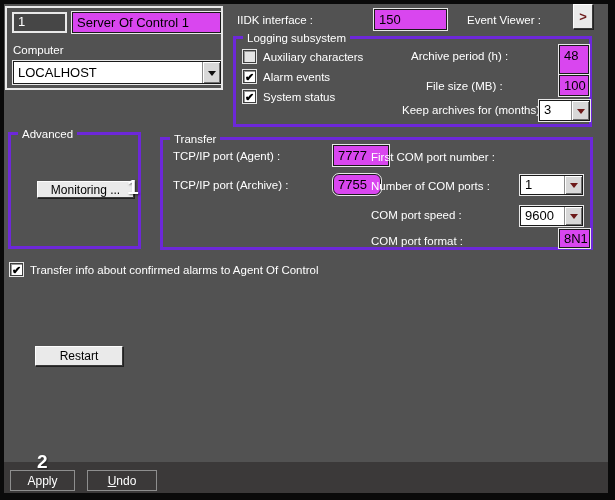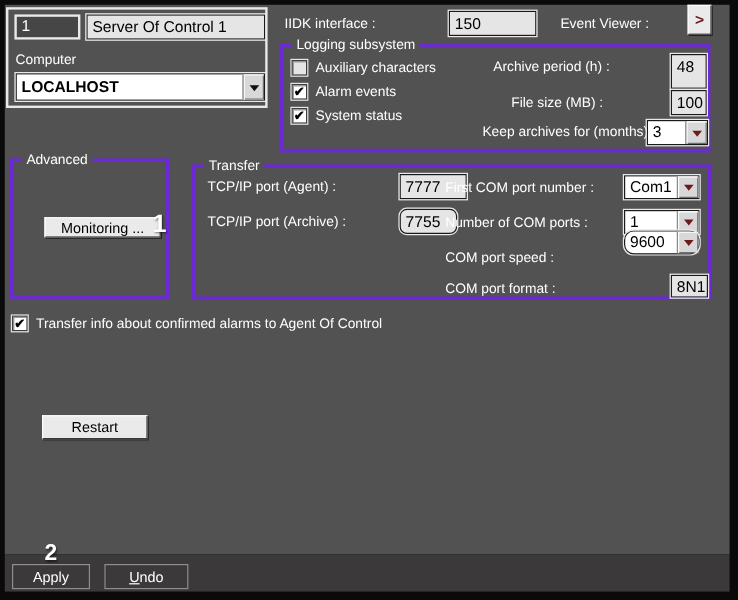--- a/index.html
+++ b/index.html
@@ -11,21 +11,21 @@
   .panel  { position:absolute; left:4px; top:4px; width:604px; height:458px; background:#525252; }
   .footer { position:absolute; left:4px; top:462px; width:604px; height:31px; background:#3b3939; }
 
   .lbl { position:absolute; color:#fff; font-size:11.5px; line-height:14px; white-space:nowrap; }
 
   .group  { position:absolute; border:3px solid #6d28d9; }
   .gtitle { position:absolute; top:-8px; left:7px; background:#525252; padding:0 4px;
             color:#fff; font-size:11.5px; line-height:14px; white-space:nowrap; }
   .group2 { position:absolute; border:2px solid #e9e9e9; }
 
-  .tfield { position:absolute; background:#e5e5e5; color:#000; border:1px solid #1a1a1a;
+  .tfield { position:absolute; background:#d946ef; color:#000; border:1px solid #1a1a1a;
             outline:1px solid #e9e9e9; font-size:13px; line-height:17px; padding:1px 4px;
             white-space:nowrap; overflow:hidden; }
   .dfield { position:absolute; background:#464646; color:#fff; border:2px solid #e9e9e9;
             font-size:13px; line-height:16px; padding:0 4px; }
 
   .combo  { position:absolute; background:#fff; border:1px solid #1a1a1a;
             outline:1px solid #e9e9e9; display:flex; }
   .combo .cval { flex:1; font-size:13px; color:#000; padding:1px 4px; overflow:hidden; white-space:nowrap; }
   .combo .cbtn { width:18px; background:#d8d8d8; border-left:1px solid #8a8a8a;
                  box-shadow:inset 1px 1px 0 #ffffff, inset -1px -1px 0 #6e6e6e;
@@ -57,21 +57,21 @@
 
 <div id="canvas">
   <div class="panel"></div>
   <div class="footer"></div>
 
   <div class="group2" style="left:5px; top:6px; width:218px; height:84px;"></div>
   <div class="dfield" style="left:12px; top:12px; width:55px; height:21px;">1</div>
   <div class="tfield" style="left:72px; top:12px; width:149px; height:21px;">Server Of Control 1</div>
   <div class="lbl" style="left:13px; top:43px;">Computer</div>
   <div class="combo" style="left:13px; top:61px; width:208px; height:23px;">
-    <div class="cval" style="line-height:19px;font-weight:bold;">LOCALHOST</div>
+    <div class="cval" style="line-height:19px;">LOCALHOST</div>
     <div class="cbtn">
       <div class="arrow"></div>
     </div>
   </div>
 
   <div class="lbl" style="left:237px; top:13px;">IIDK interface :</div>
   <div class="tfield" style="left:374px; top:9px; width:73px; height:21px;">150</div>
   <div class="lbl" style="left:467px; top:13px;">Event Viewer :</div>
   <div class="btn-light" style="left:573px; top:4px; width:20px; height:25px;">
     <span class="glyph-maroon">&gt;</span>
@@ -113,37 +113,31 @@
   <div class="group" style="left:160px; top:137px; width:433px; height:113px;">
     <div class="gtitle">Transfer</div>
 
     <div class="lbl" style="left:10px; top:9px;">TCP/IP port (Agent) :</div>
     <div class="tfield" style="left:170px; top:5px; width:56px; height:21px;">7777</div>
 
     <div class="lbl" style="left:10px; top:38px;">TCP/IP port (Archive) :</div>
     <div class="tfield" style="left:170px; top:34px; width:48px; height:21px;border-radius:6px;">7755</div>
 
     <div class="lbl" style="left:208px; top:10px;">First COM port number :</div>
-    <div class="combo" style="left:357px; top:6px; width:63px; height:20px;">
-      <div class="cval">Com1</div>
-      <div class="cbtn">
-        <div class="arrow maroon"></div>
-      </div>
-    </div>
 
     <div class="lbl" style="left:208px; top:39px;">Number of COM ports :</div>
     <div class="combo" style="left:357px; top:35px; width:63px; height:20px;">
       <div class="cval">1</div>
       <div class="cbtn">
         <div class="arrow maroon"></div>
       </div>
     </div>
 
     <div class="lbl" style="left:208px; top:68px;">COM port speed :</div>
-    <div class="combo" style="left:357px; top:52px; width:63px; height:20px;border-radius:8px;">
+    <div class="combo" style="left:357px; top:66px; width:63px; height:20px;">
       <div class="cval">9600</div>
       <div class="cbtn">
         <div class="arrow maroon"></div>
       </div>
     </div>
 
     <div class="lbl" style="left:208px; top:94px;">COM port format :</div>
     <div class="tfield" style="left:396px; top:89px; width:31px; height:19px; line-height:15px;">8N1</div>
   </div>
 

